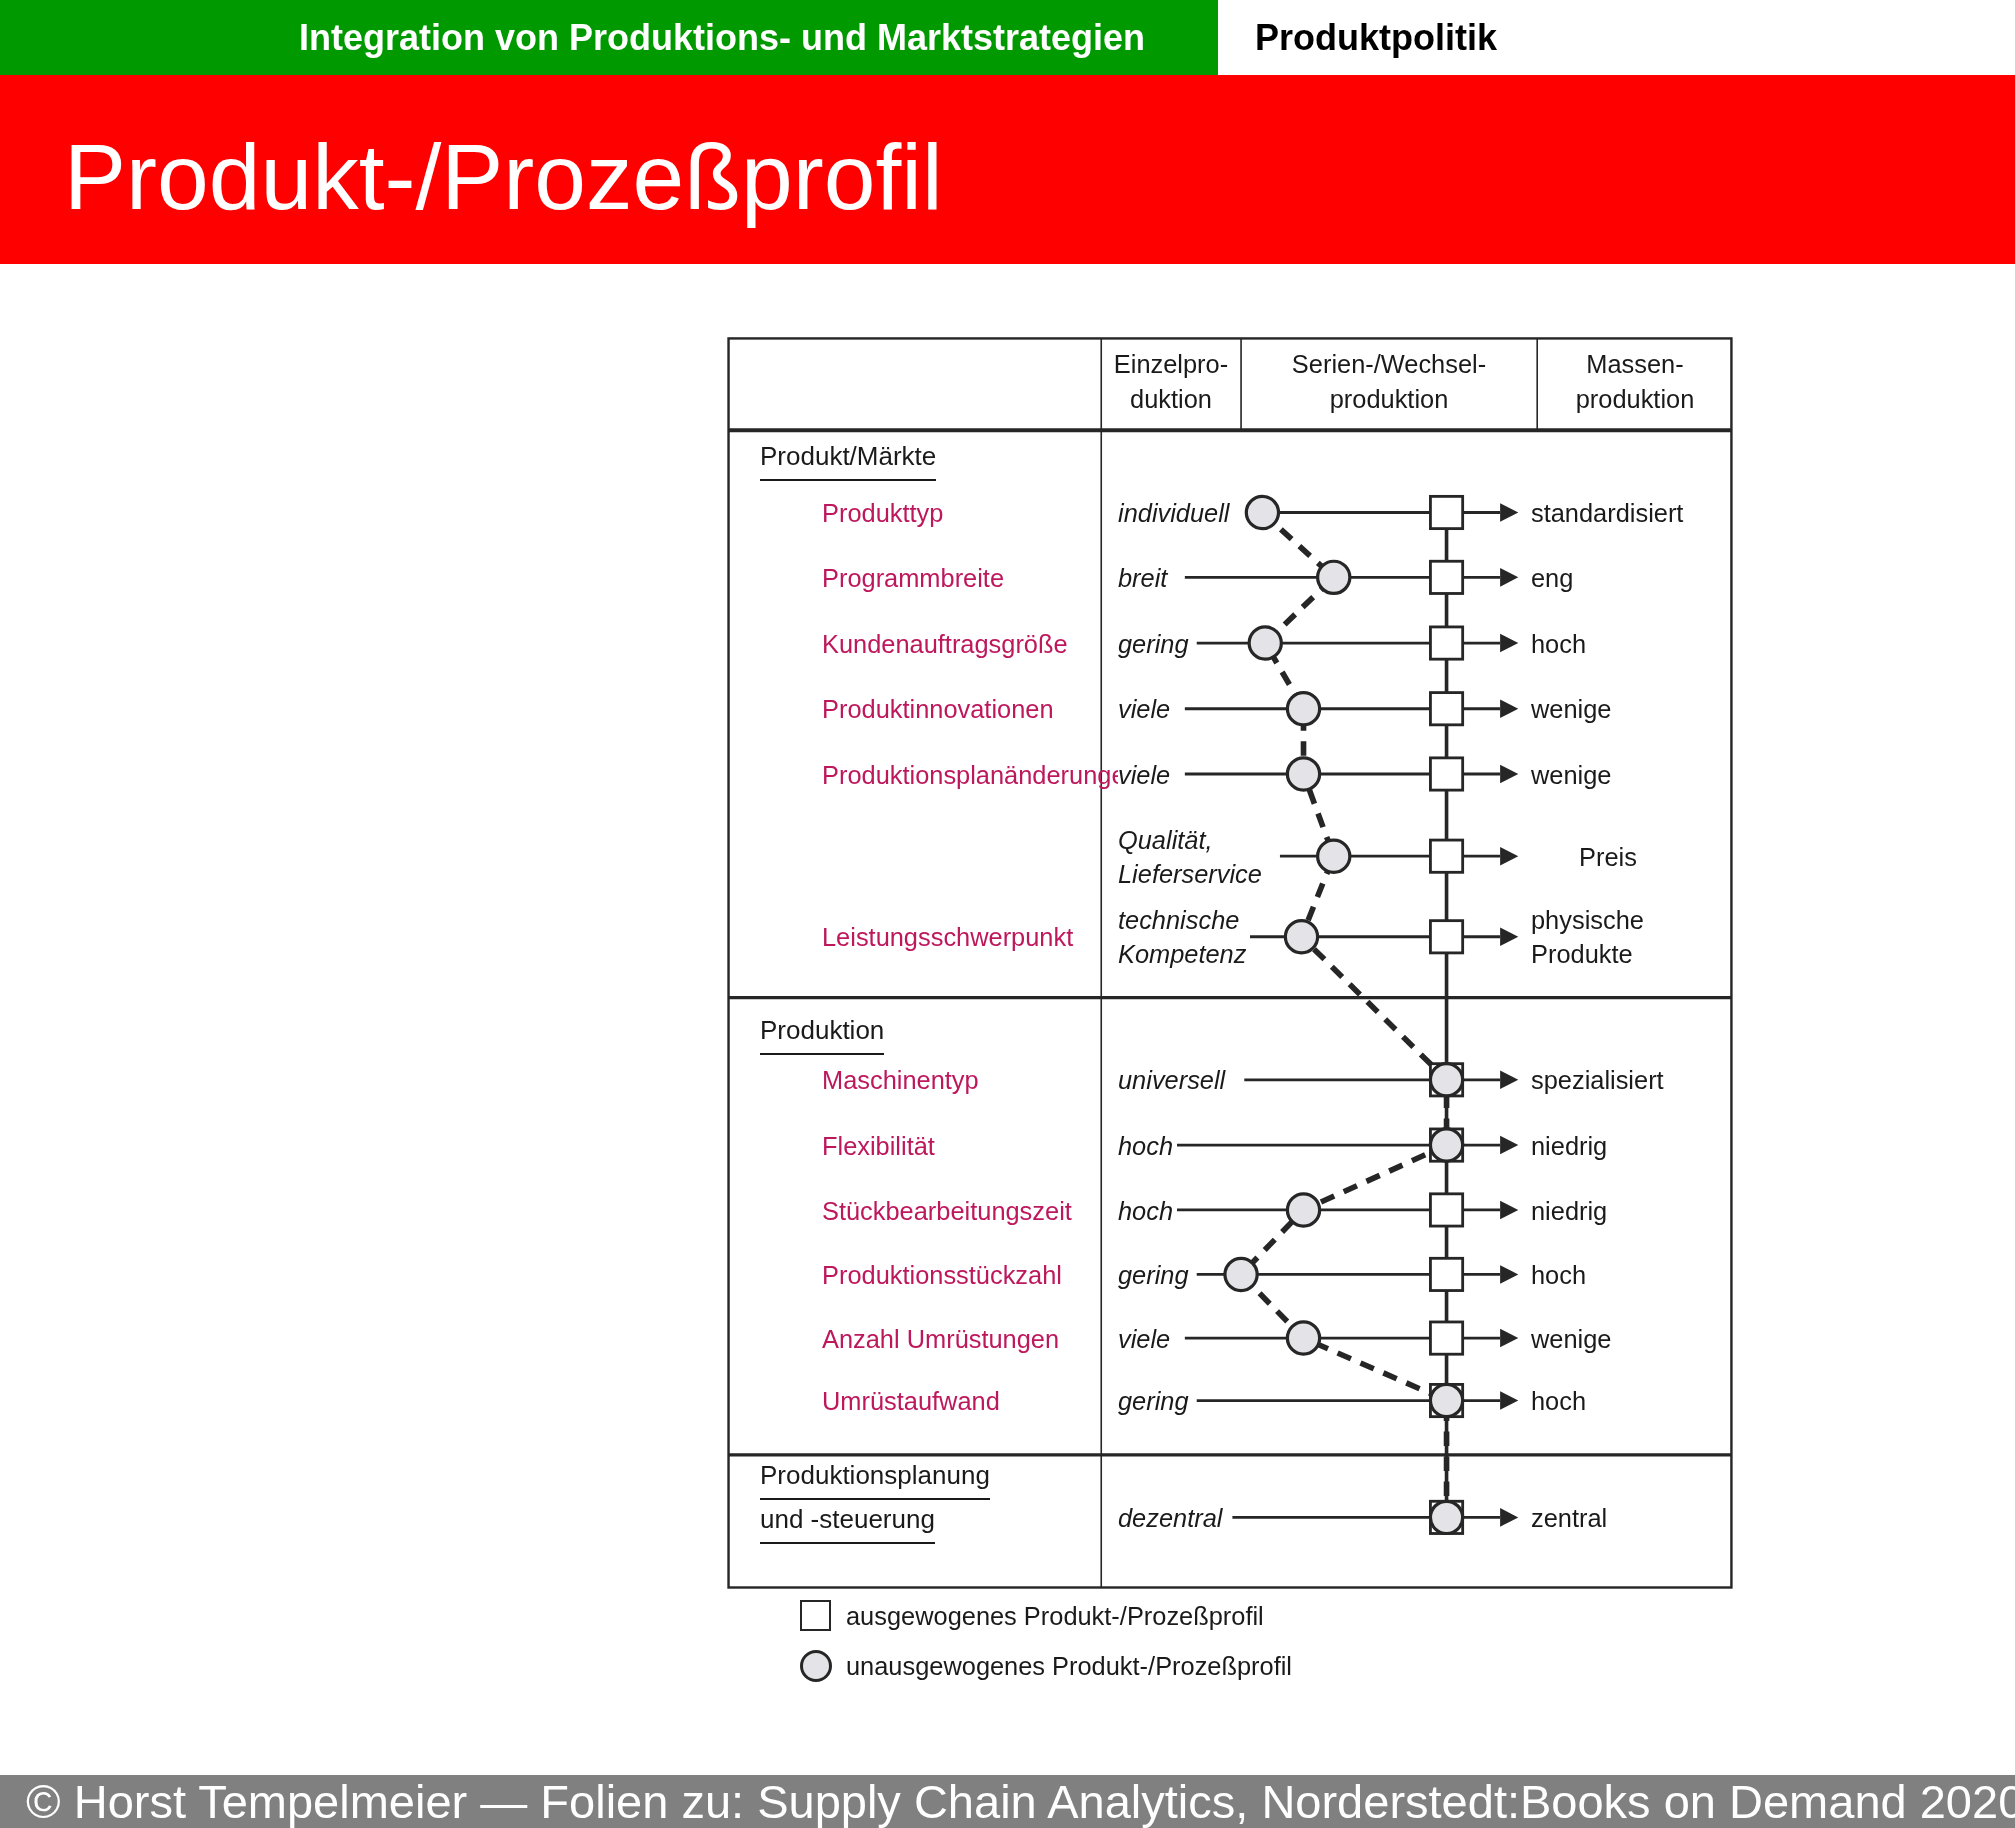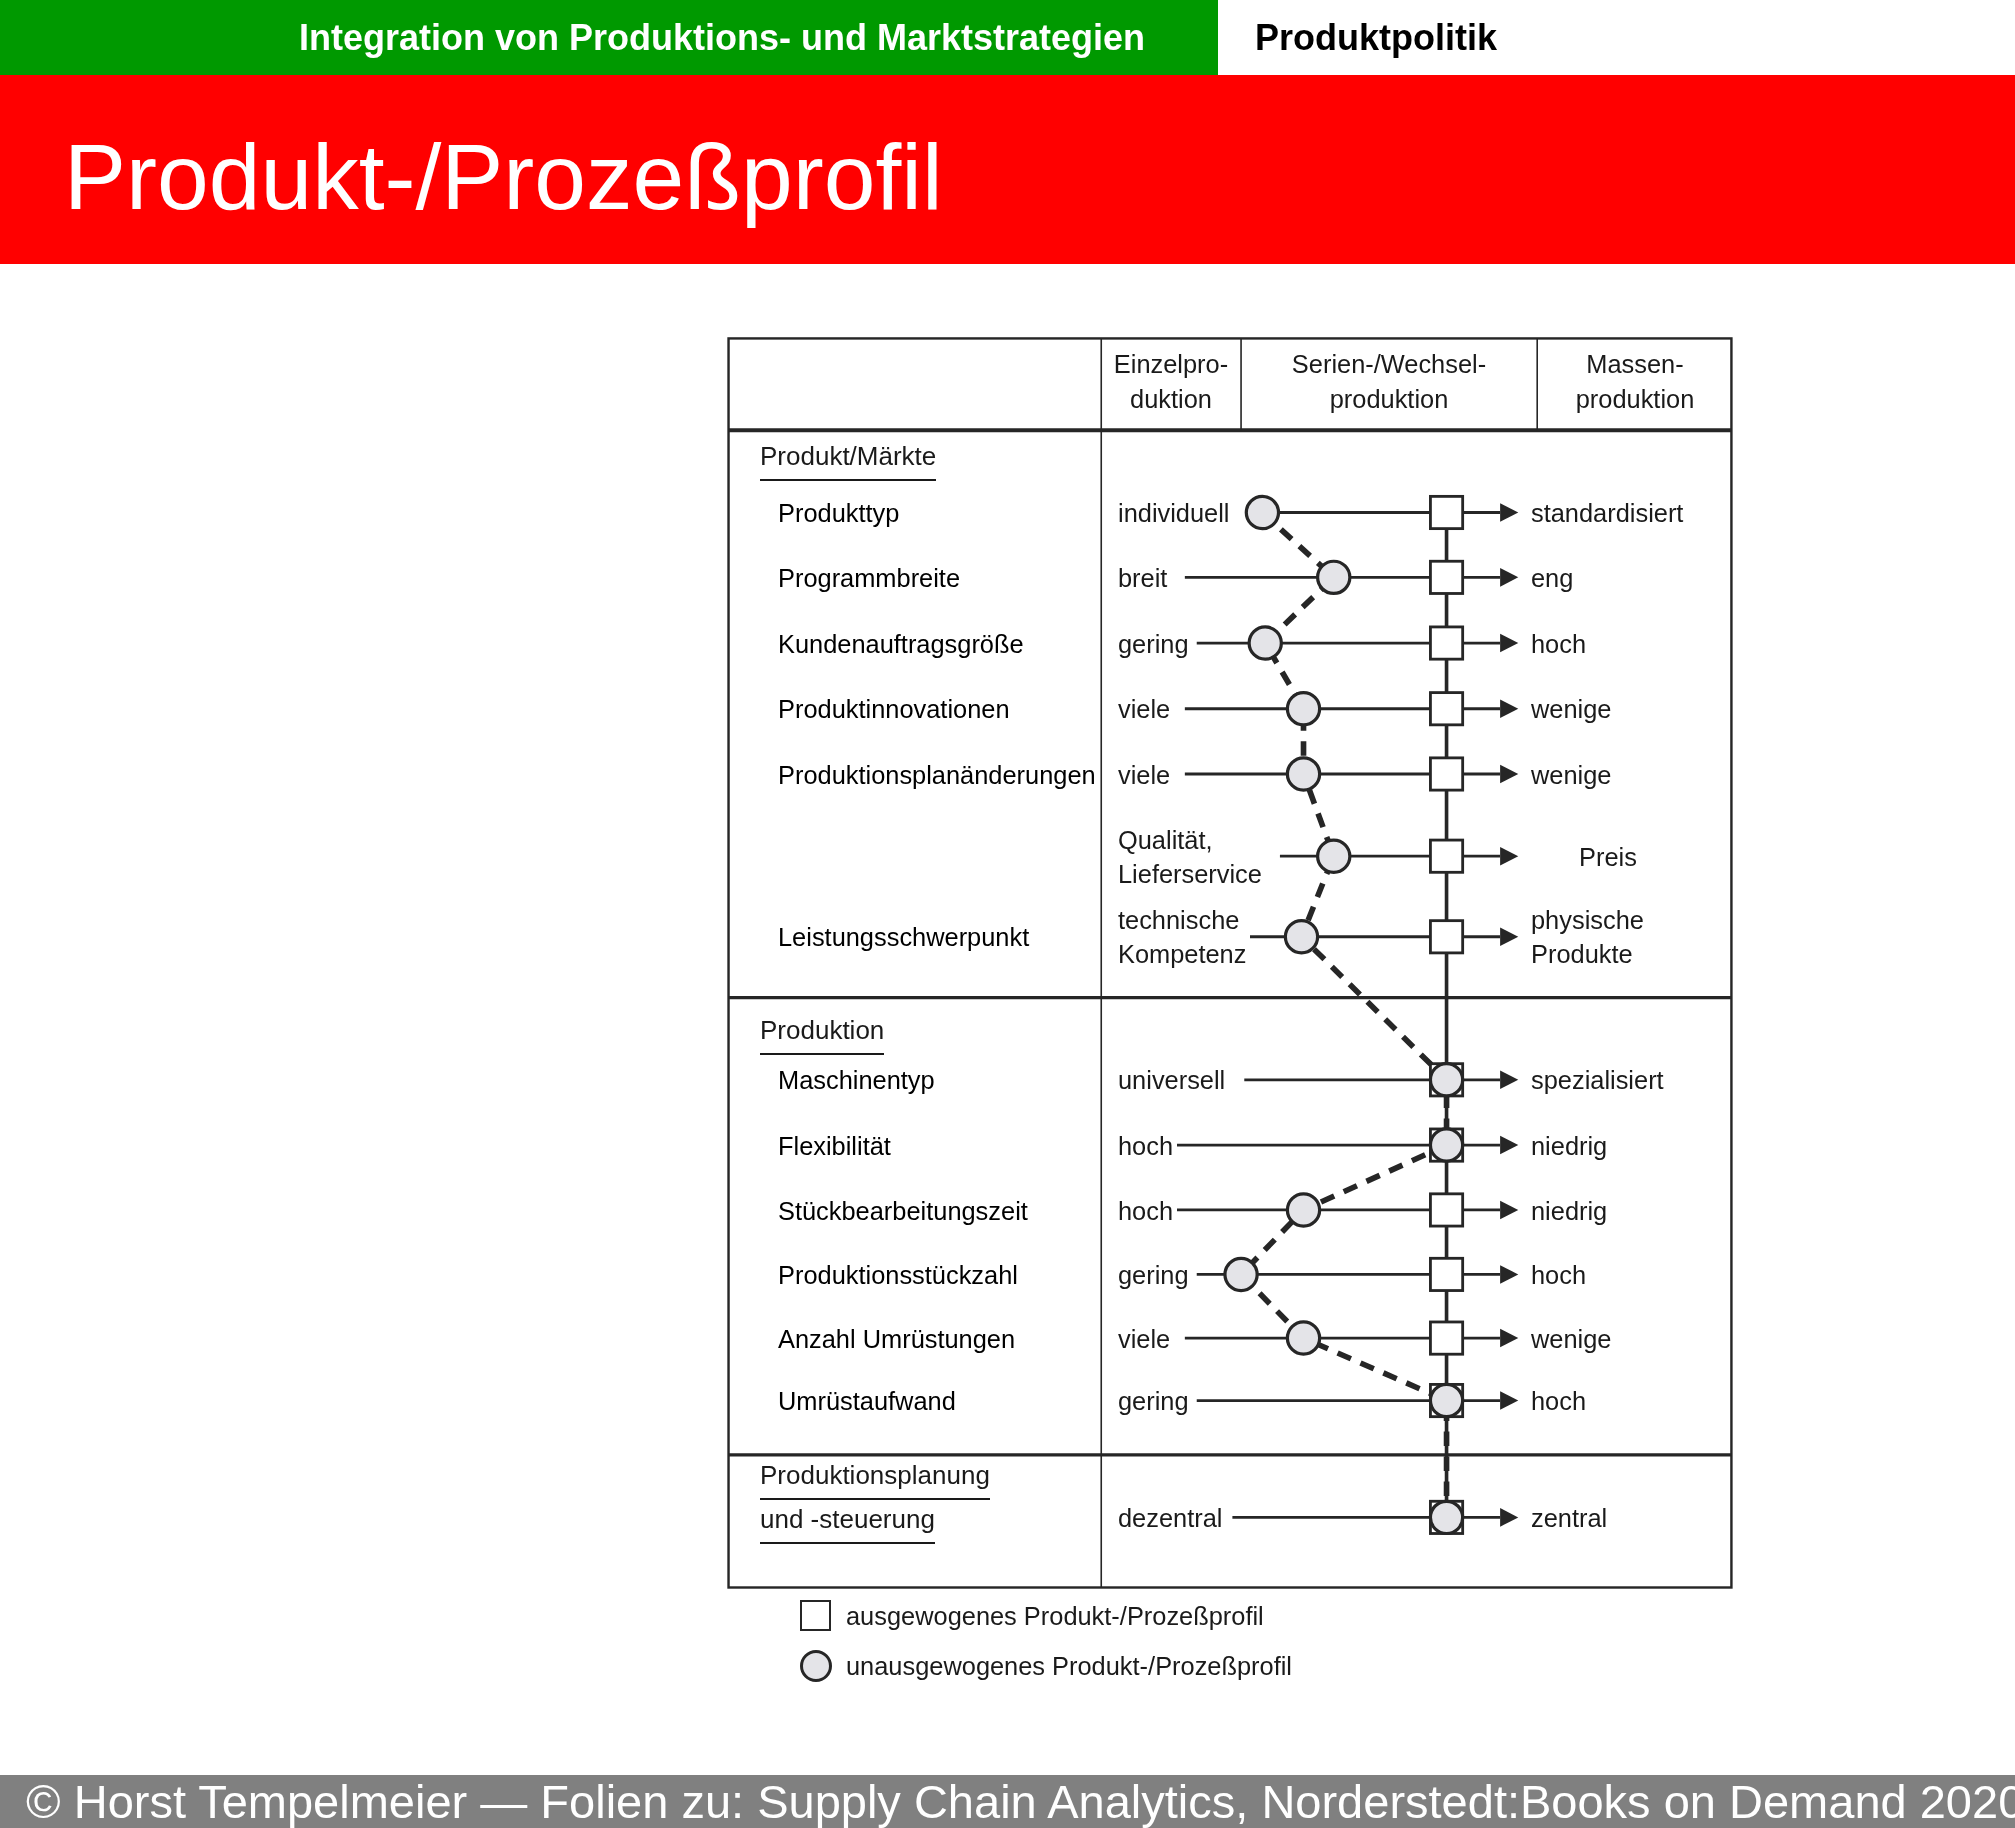--- a/index.html
+++ b/index.html
@@ -17,22 +17,22 @@
   
   .title-band{position:absolute;left:0;top:75px;width:2437px;height:189px;background:#ff0000;
     display:flex;align-items:center;box-sizing:border-box;padding-left:64px;padding-top:16px;}
   .title-band span{color:#ffffff;font-size:93px;white-space:nowrap;}
 
   
   #diagram{position:absolute;left:0;top:0;width:2437px;height:1828px;}
   #diagram-svg{position:absolute;left:725px;top:334px;}
 
   .dlabel{position:absolute;font-size:25.4px;line-height:34px;white-space:nowrap;transform:translateY(-50%);}
-  .row-label{color:#000000;}
-  .chart-left{background:#ffffff;padding-right:4px;}
+  .row-label{color:#be185d;margin-left:44px;}
+  .chart-left{background:#ffffff;padding-right:4px;font-style:italic;}
   .chart-right{color:#1a1a1a;}
   .sec-title{position:absolute;font-size:26px;line-height:39px;white-space:nowrap;color:#1a1a1a;}
   .sec-title .uline{display:inline-block;border-bottom:2.8px solid #1a1a1a;padding-bottom:3.2px;}
   .hdr-cell{position:absolute;font-size:25.4px;line-height:35px;text-align:center;transform:translate(-50%,-50%);white-space:nowrap;}
 
   
   .legend-square{position:absolute;width:26.6px;height:26.6px;border:2.8px solid #262626;background:#ffffff;}
   .legend-circle{position:absolute;width:26px;height:26px;border:3.2px solid #262626;border-radius:50%;background:#e4e4e8;}
   .legend-text{position:absolute;font-size:25.4px;white-space:nowrap;transform:translateY(-50%);}
   .footer-bar{position:absolute;left:0;top:1775px;width:2437px;height:53px;background:#808080;

